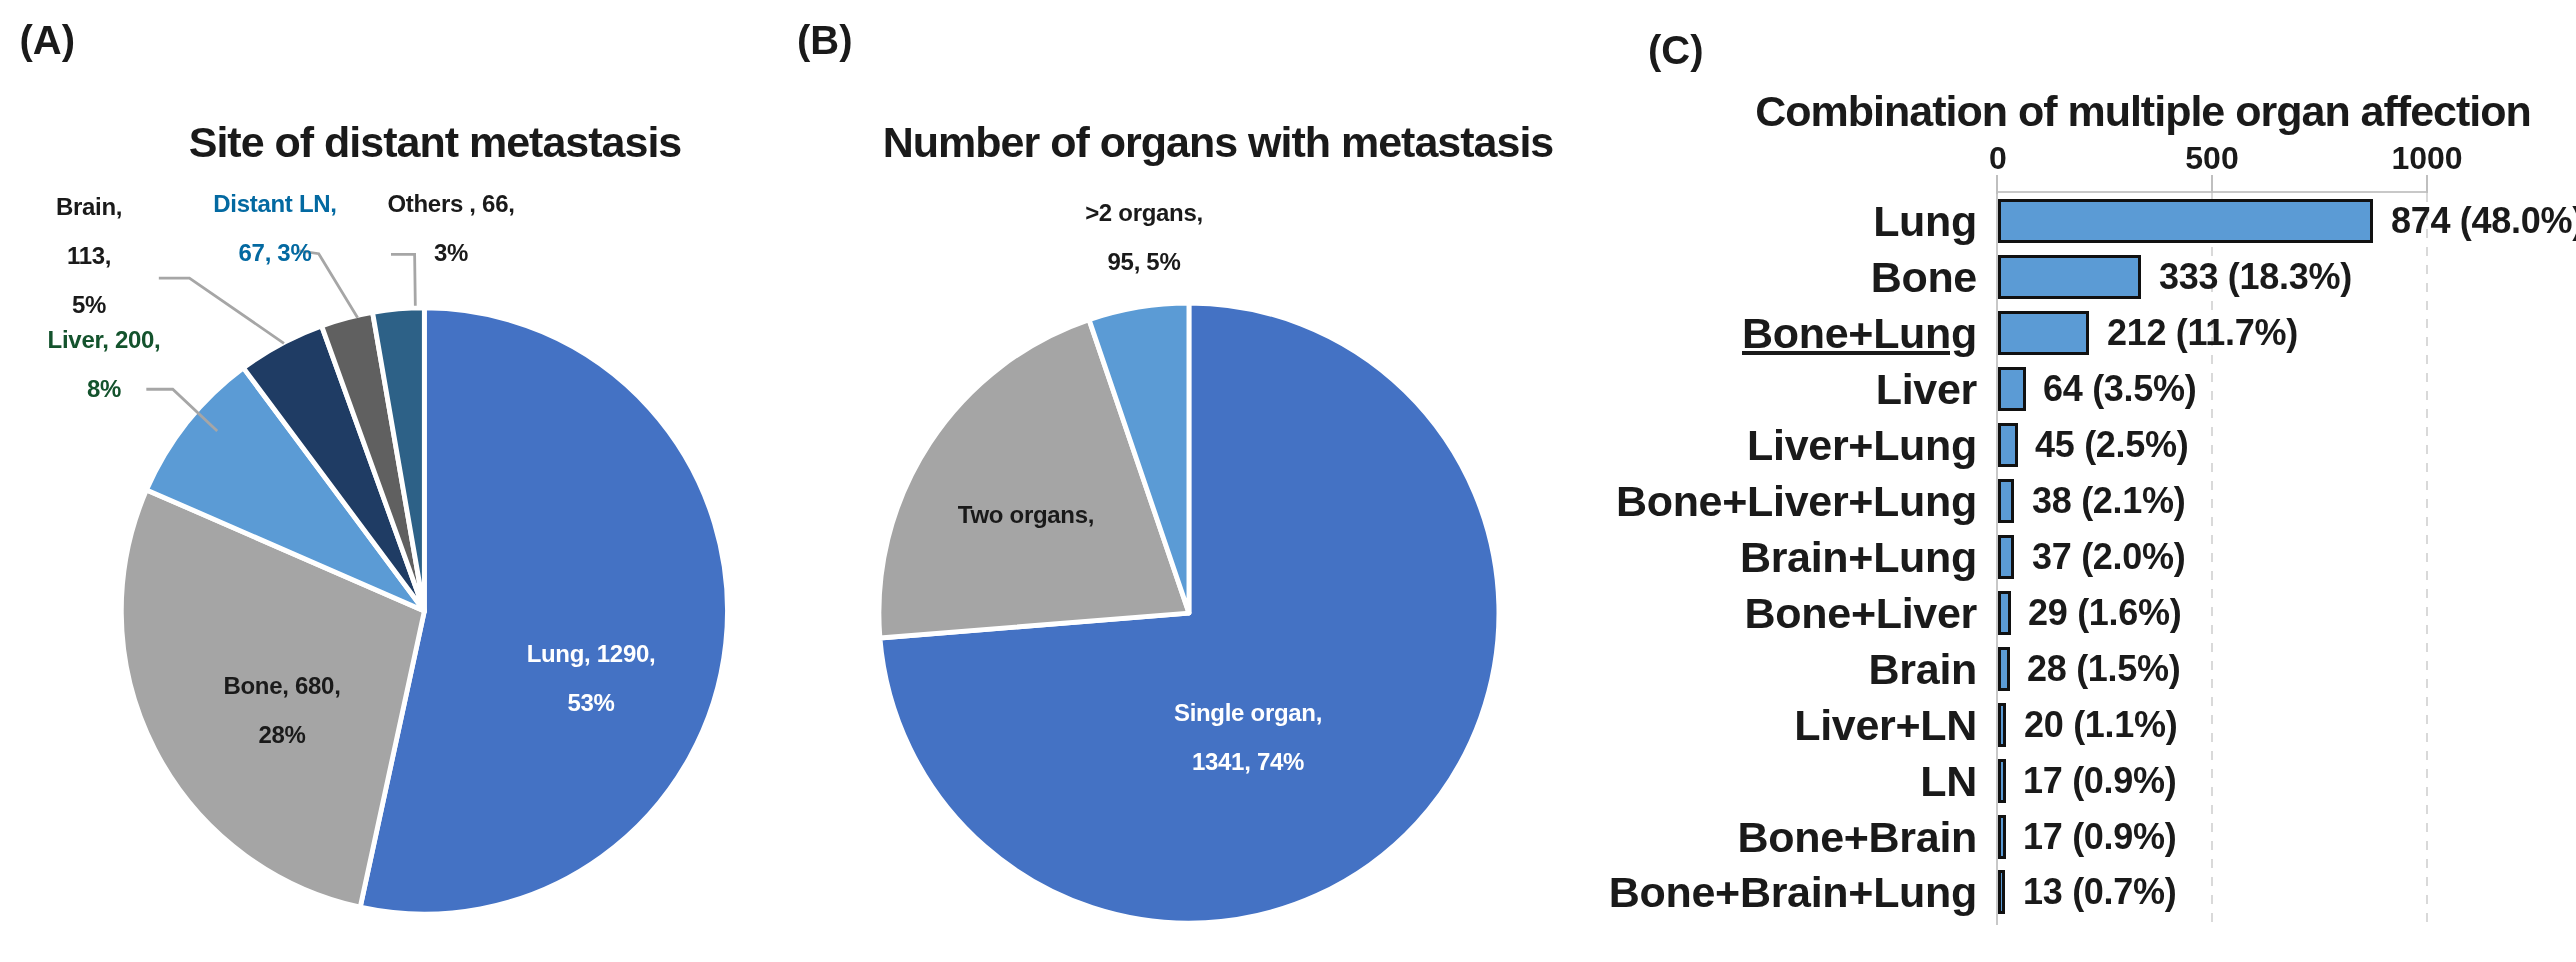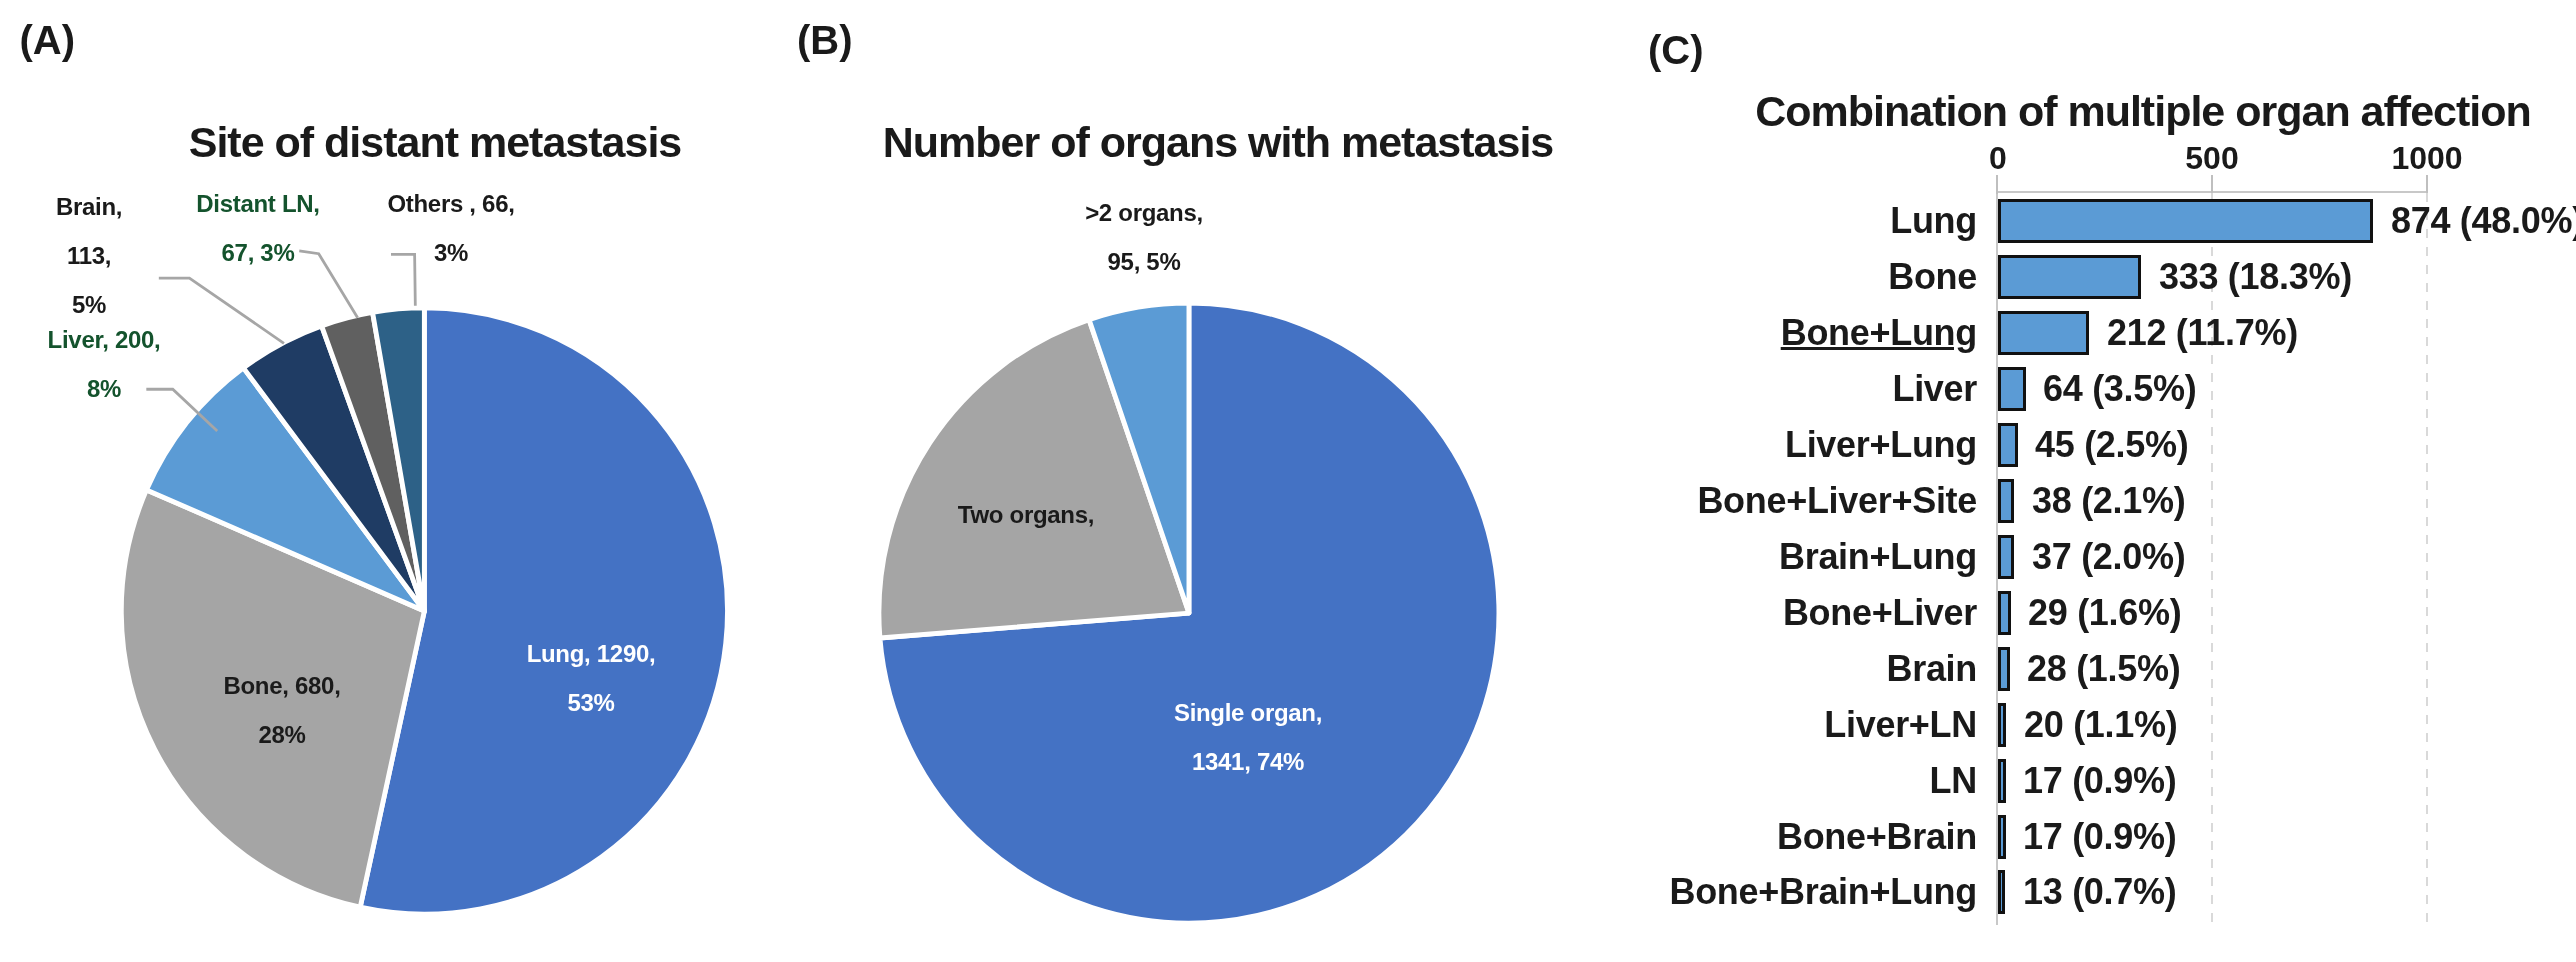--- a/index.html
+++ b/index.html
@@ -2,21 +2,21 @@
 <html style="font-size:11px"><head>
 <meta charset="utf-8">
 <style>
   html,body{margin:0;padding:0;background:#ffffff;}
   body{width:2576px;height:962px;font-family:"Liberation Sans",sans-serif;font-weight:700;color:#1a1a1a;}
   #stage{position:relative;width:2576px;height:962px;overflow:hidden;background:#ffffff;}
   .ptag{position:absolute;font-size:40px;white-space:nowrap;}
   .title{position:absolute;margin:0;font-size:43px;letter-spacing:-1px;transform:translateX(-50%);white-space:nowrap;}
   .pies{position:absolute;left:0;top:0;}
   .pielabel{position:absolute;transform:translateX(-50%);text-align:center;font-size:24px;line-height:49px;white-space:nowrap;letter-spacing:-0.3px;}
-  .cat{position:absolute;width:417px;text-align:right;font-size:36px;line-height:44px;white-space:nowrap;letter-spacing:-0.3px;}
+  .cat{position:absolute;width:417px;text-align:right;font-size:43px;line-height:44px;white-space:nowrap;letter-spacing:-0.3px;}
   .val{position:absolute;font-size:36px;line-height:44px;white-space:nowrap;letter-spacing:-0.3px;}
   .bar{position:absolute;box-sizing:border-box;border:3.5px solid #111111;}
   .ticklabel{position:absolute;width:167px;transform:translateX(-50%);text-align:center;font-size:32px;line-height:35px;}
   .axisline{position:absolute;background:#c8c8c8;}
   .tickmark{position:absolute;width:2.1px;height:19px;background:#bfbfbf;}
   .gridline{position:absolute;width:2.1px;background:repeating-linear-gradient(180deg,#d9d9d9 0 9px,transparent 9px 18px);}
 </style>
 </head>
 <body>
 
@@ -56,21 +56,21 @@
         </div>
         <div class="pielabel" style="left: 104px; top: 315px; color: #14532d;">
           <div>Liver, 200,</div>
           <div>8%</div>
         </div>
         <div class="pielabel" style="left: 89px; top: 182px; color: rgb(26, 26, 26);">
           <div>Brain,</div>
           <div>113,</div>
           <div>5%</div>
         </div>
-        <div class="pielabel" style="left: 258px; top: 179px; color: #14532d;">
+        <div class="pielabel" style="left: 275px; top: 179px; color: #0369a1;">
           <div>Distant LN,</div>
           <div>67, 3%</div>
         </div>
         <div class="pielabel" style="left: 451px; top: 179px; color: rgb(26, 26, 26);">
           <div>Others , 66,</div>
           <div>3%</div>
         </div>
       </div>
   </section>
 
@@ -117,21 +117,21 @@
         <div class="val" style="left: 2159px; top: 255px;">333 (18.3%)</div>
         <div class="cat" style="left: 1560px; top: 311px; width: 417px; text-decoration: underline;">Bone+Lung</div>
         <div class="bar" style="left: 1998px; top: 311px; width: 91px; height: 44px; background: rgb(91, 155, 213); border-color: rgb(17, 17, 17);"></div>
         <div class="val" style="left: 2107px; top: 311px;">212 (11.7%)</div>
         <div class="cat" style="left: 1560px; top: 367px; width: 417px;">Liver</div>
         <div class="bar" style="left: 1998px; top: 367px; width: 28px; height: 44px; background: rgb(91, 155, 213); border-color: rgb(17, 17, 17);"></div>
         <div class="val" style="left: 2043px; top: 367px;">64 (3.5%)</div>
         <div class="cat" style="left: 1560px; top: 423px; width: 417px;">Liver+Lung</div>
         <div class="bar" style="left: 1998px; top: 423px; width: 19.5px; height: 44px; background: rgb(91, 155, 213); border-color: rgb(17, 17, 17);"></div>
         <div class="val" style="left: 2035px; top: 423px;">45 (2.5%)</div>
-        <div class="cat" style="left: 1560px; top: 479px; width: 417px;">Bone+Liver+Site</div>
+        <div class="cat" style="left: 1560px; top: 479px; width: 417px;">Bone+Liver+Lung</div>
         <div class="bar" style="left: 1998px; top: 479px; width: 16px; height: 44px; background: rgb(91, 155, 213); border-color: rgb(17, 17, 17);"></div>
         <div class="val" style="left: 2032px; top: 479px;">38 (2.1%)</div>
         <div class="cat" style="left: 1560px; top: 535px; width: 417px;">Brain+Lung</div>
         <div class="bar" style="left: 1998px; top: 535px; width: 16px; height: 44px; background: rgb(91, 155, 213); border-color: rgb(17, 17, 17);"></div>
         <div class="val" style="left: 2032px; top: 535px;">37 (2.0%)</div>
         <div class="cat" style="left: 1560px; top: 591px; width: 417px;">Bone+Liver</div>
         <div class="bar" style="left: 1998px; top: 591px; width: 12.5px; height: 44px; background: rgb(91, 155, 213); border-color: rgb(17, 17, 17);"></div>
         <div class="val" style="left: 2028px; top: 591px;">29 (1.6%)</div>
         <div class="cat" style="left: 1560px; top: 647px; width: 417px;">Brain</div>
         <div class="bar" style="left: 1998px; top: 647px; width: 11.8px; height: 44px; background: rgb(91, 155, 213); border-color: rgb(17, 17, 17);"></div>

